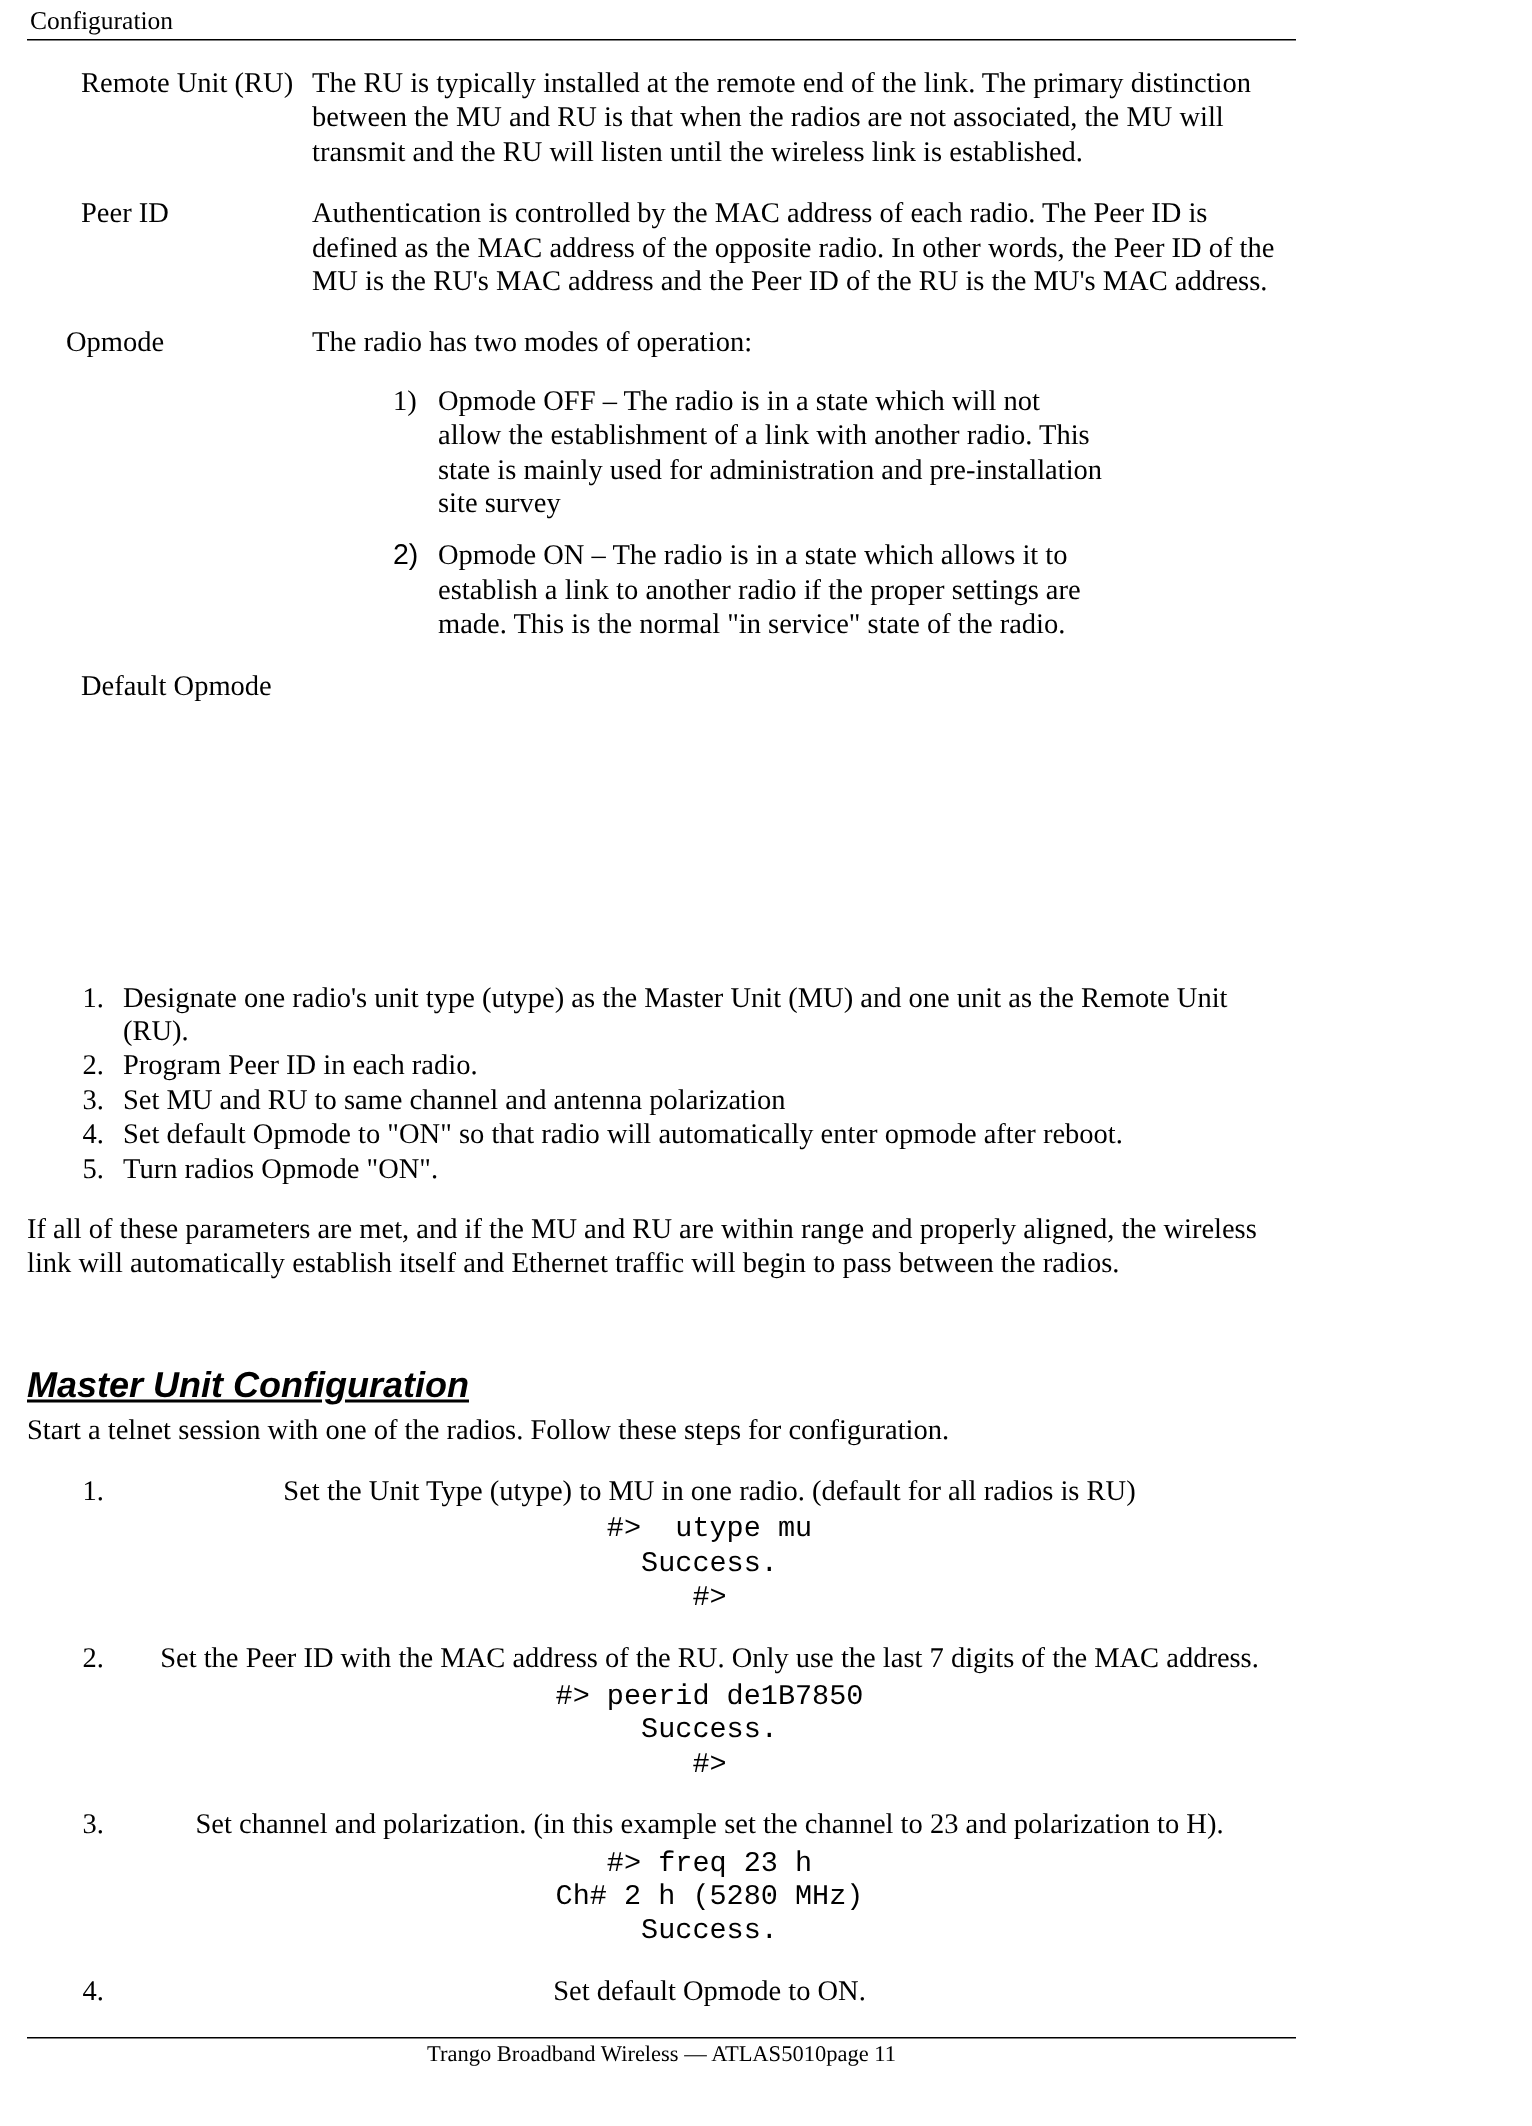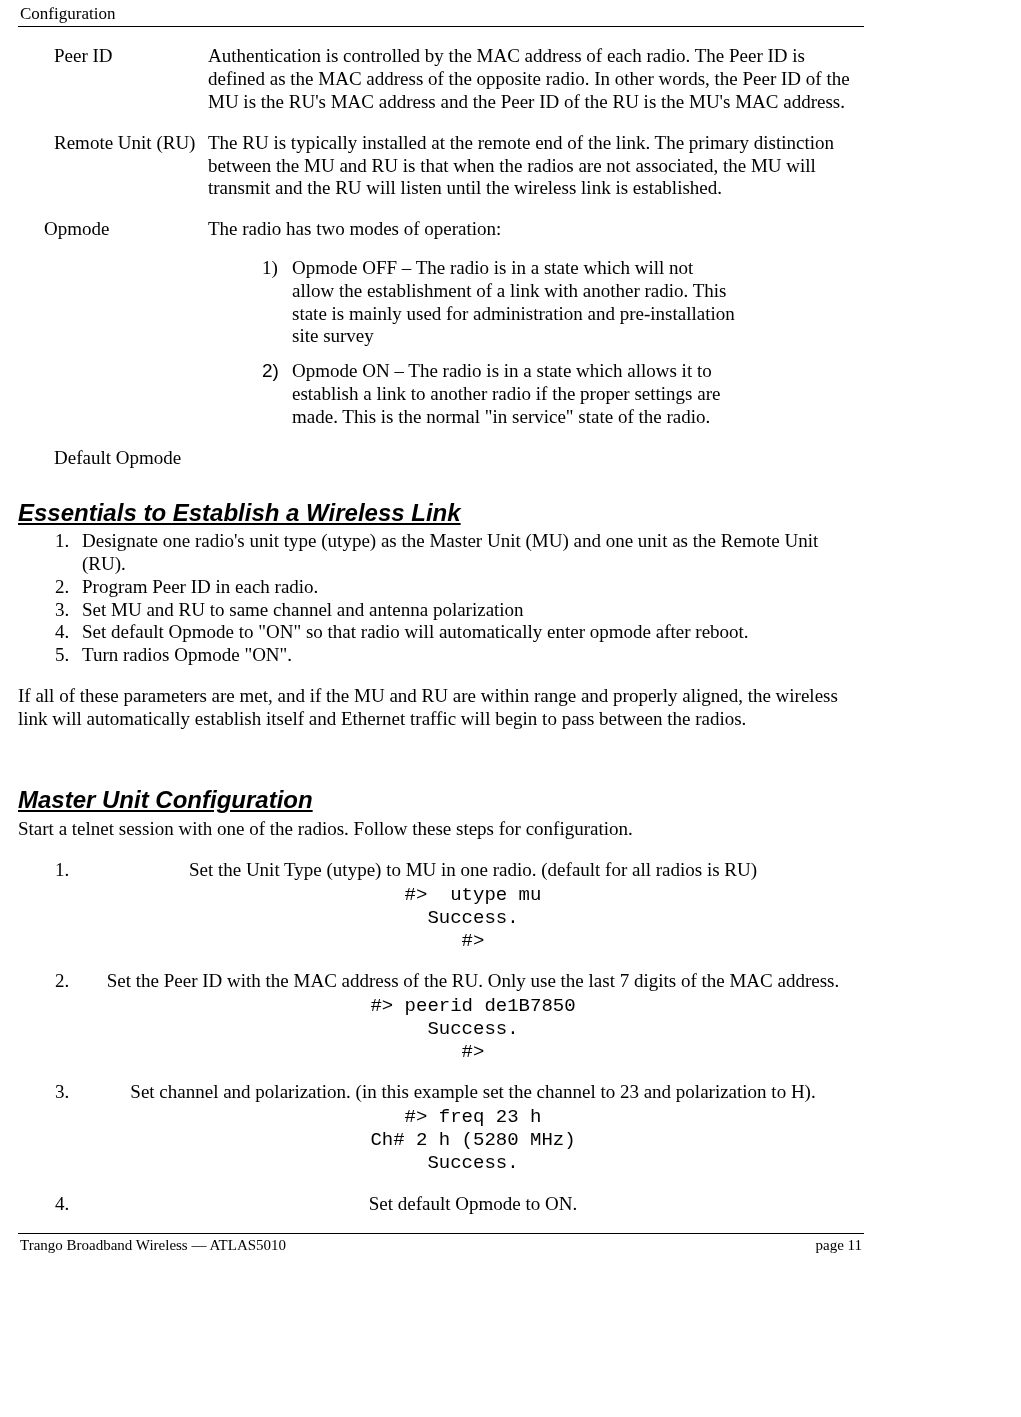--- a/index.html
+++ b/index.html
@@ -30,21 +30,21 @@
     margin: 2px 0 18px 0;
   }
   .hr-bot {
     border: none;
     border-top: 1.5px solid #000;
     margin: 8px 0 2px 0;
   }
   .footer {
     font-size: 15px;
     display: flex;
-    justify-content: space-between;
+    justify-content: center;
     padding: 0 2px 8px 2px;
   }
   .dl-row {
     display: flex;
     margin: 0 0 18px 0;
   }
   .dt {
     width: 190px;
     flex: 0 0 190px;
     padding-left: 36px;
@@ -108,51 +108,50 @@
 </style>
 </head>
 <body>
 
 <div class="page">
 
   <div class="header">Configuration</div>
   <hr class="hr-top">
 
   <div class="dl-row">
-    <div class="dt">Peer ID</div>
-    <div class="dd">Authentication is controlled by the MAC address of each radio.  The Peer ID is defined as the MAC address of the opposite radio.  In other words, the Peer ID of the MU is the RU's MAC address and the Peer ID of the RU is the MU's MAC address.</div>
+    <div class="dt">Remote Unit (RU)</div>
+    <div class="dd">The RU is typically installed at the remote end of the link.   The primary distinction between the MU and RU is that when the radios are not associated, the MU will transmit and the RU will listen until the wireless link is established.</div>
   </div>
 
   <div class="dl-row">
-    <div class="dt">Remote Unit (RU)</div>
-    <div class="dd">The RU is typically installed at the remote end of the link.   The primary distinction between the MU and RU is that when the radios are not associated, the MU will transmit and the RU will listen until the wireless link is established.</div>
+    <div class="dt">Peer ID</div>
+    <div class="dd">Authentication is controlled by the MAC address of each radio.  The Peer ID is defined as the MAC address of the opposite radio.  In other words, the Peer ID of the MU is the RU's MAC address and the Peer ID of the RU is the MU's MAC address.</div>
   </div>
 
   <div class="dl-row" style="margin-bottom:0;">
     <div class="dt opmode-dt">Opmode</div>
     <div class="dd">
       <span>The radio has two modes of operation:</span>
       <div class="numlist">
         <div class="item">
           <span class="n">1)</span>
           <span class="txt">Opmode OFF – The radio is in a state which will not allow the establishment of a link with another radio.  This state is mainly used for administration and pre-installation site survey</span>
         </div>
         <div class="item">
           <span class="n" style="font-family:Arial,Helvetica,sans-serif;">2)</span>
           <span class="txt">Opmode ON – The radio is in a state which allows it to establish a link to another radio if the proper settings are made.  This is the normal "in service" state of the radio.</span>
         </div>
       </div>
     </div>
   </div>
 
-  <div class="dl-row" style="margin-top:6px;">
+  <div class="dl-row" style="margin-top:6px;flex-direction:column;">
     <div class="dt">Default Opmode</div>
   </div>
 
-  <h2>Essentials to Establish a Wireless Link</h2>
   <ol class="ol-main">
     <li>Designate one radio's unit type (utype) as the Master Unit (MU) and one unit as the Remote Unit (RU).</li>
     <li>Program Peer ID  in each radio.</li>
     <li>Set MU and RU to same channel and antenna polarization</li>
     <li>Set default Opmode to "ON" so that radio will automatically enter opmode after reboot.</li>
     <li>Turn radios Opmode "ON".</li>
   </ol>
   <div class="body-para" style="margin-top:18px;">If all of these parameters are met, and if the MU and RU are within range and properly aligned, the wireless link will automatically establish itself and Ethernet traffic will begin to pass between the radios.</div>
 
   <h2 style="margin-top:55px;">Master Unit Configuration</h2>

